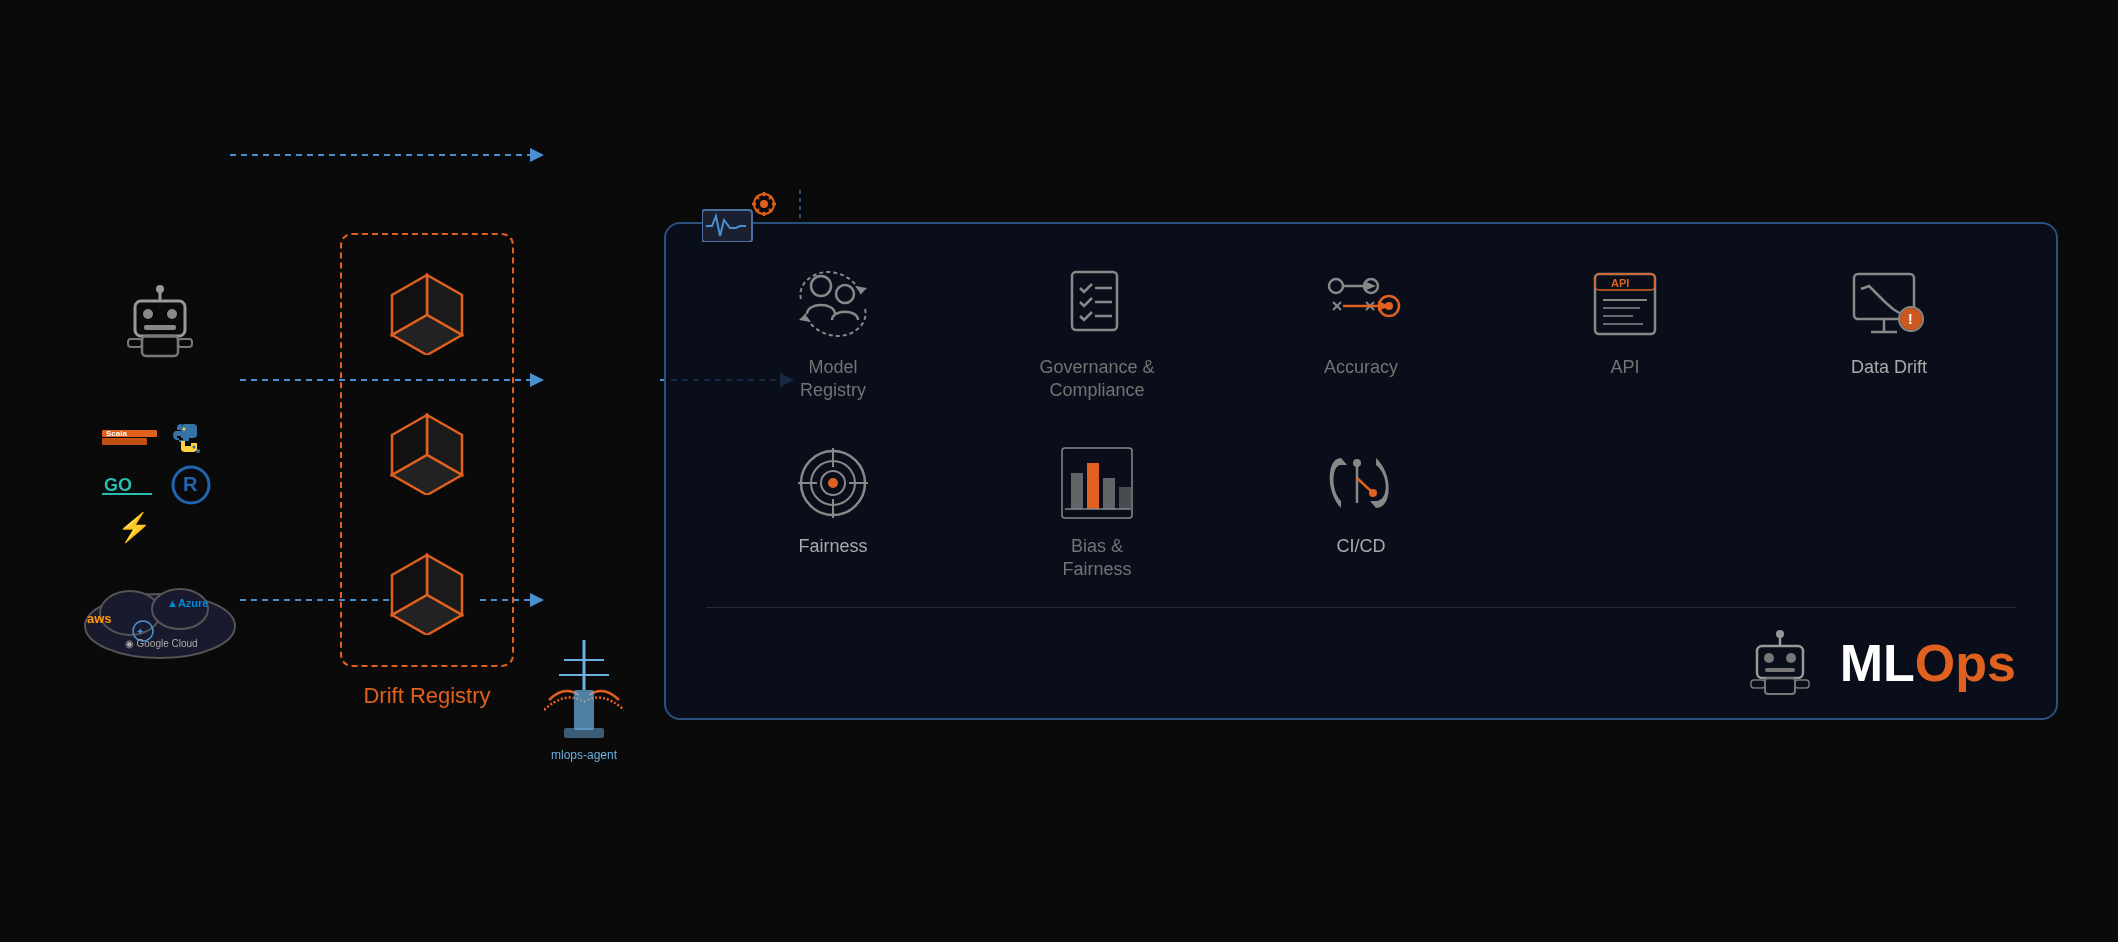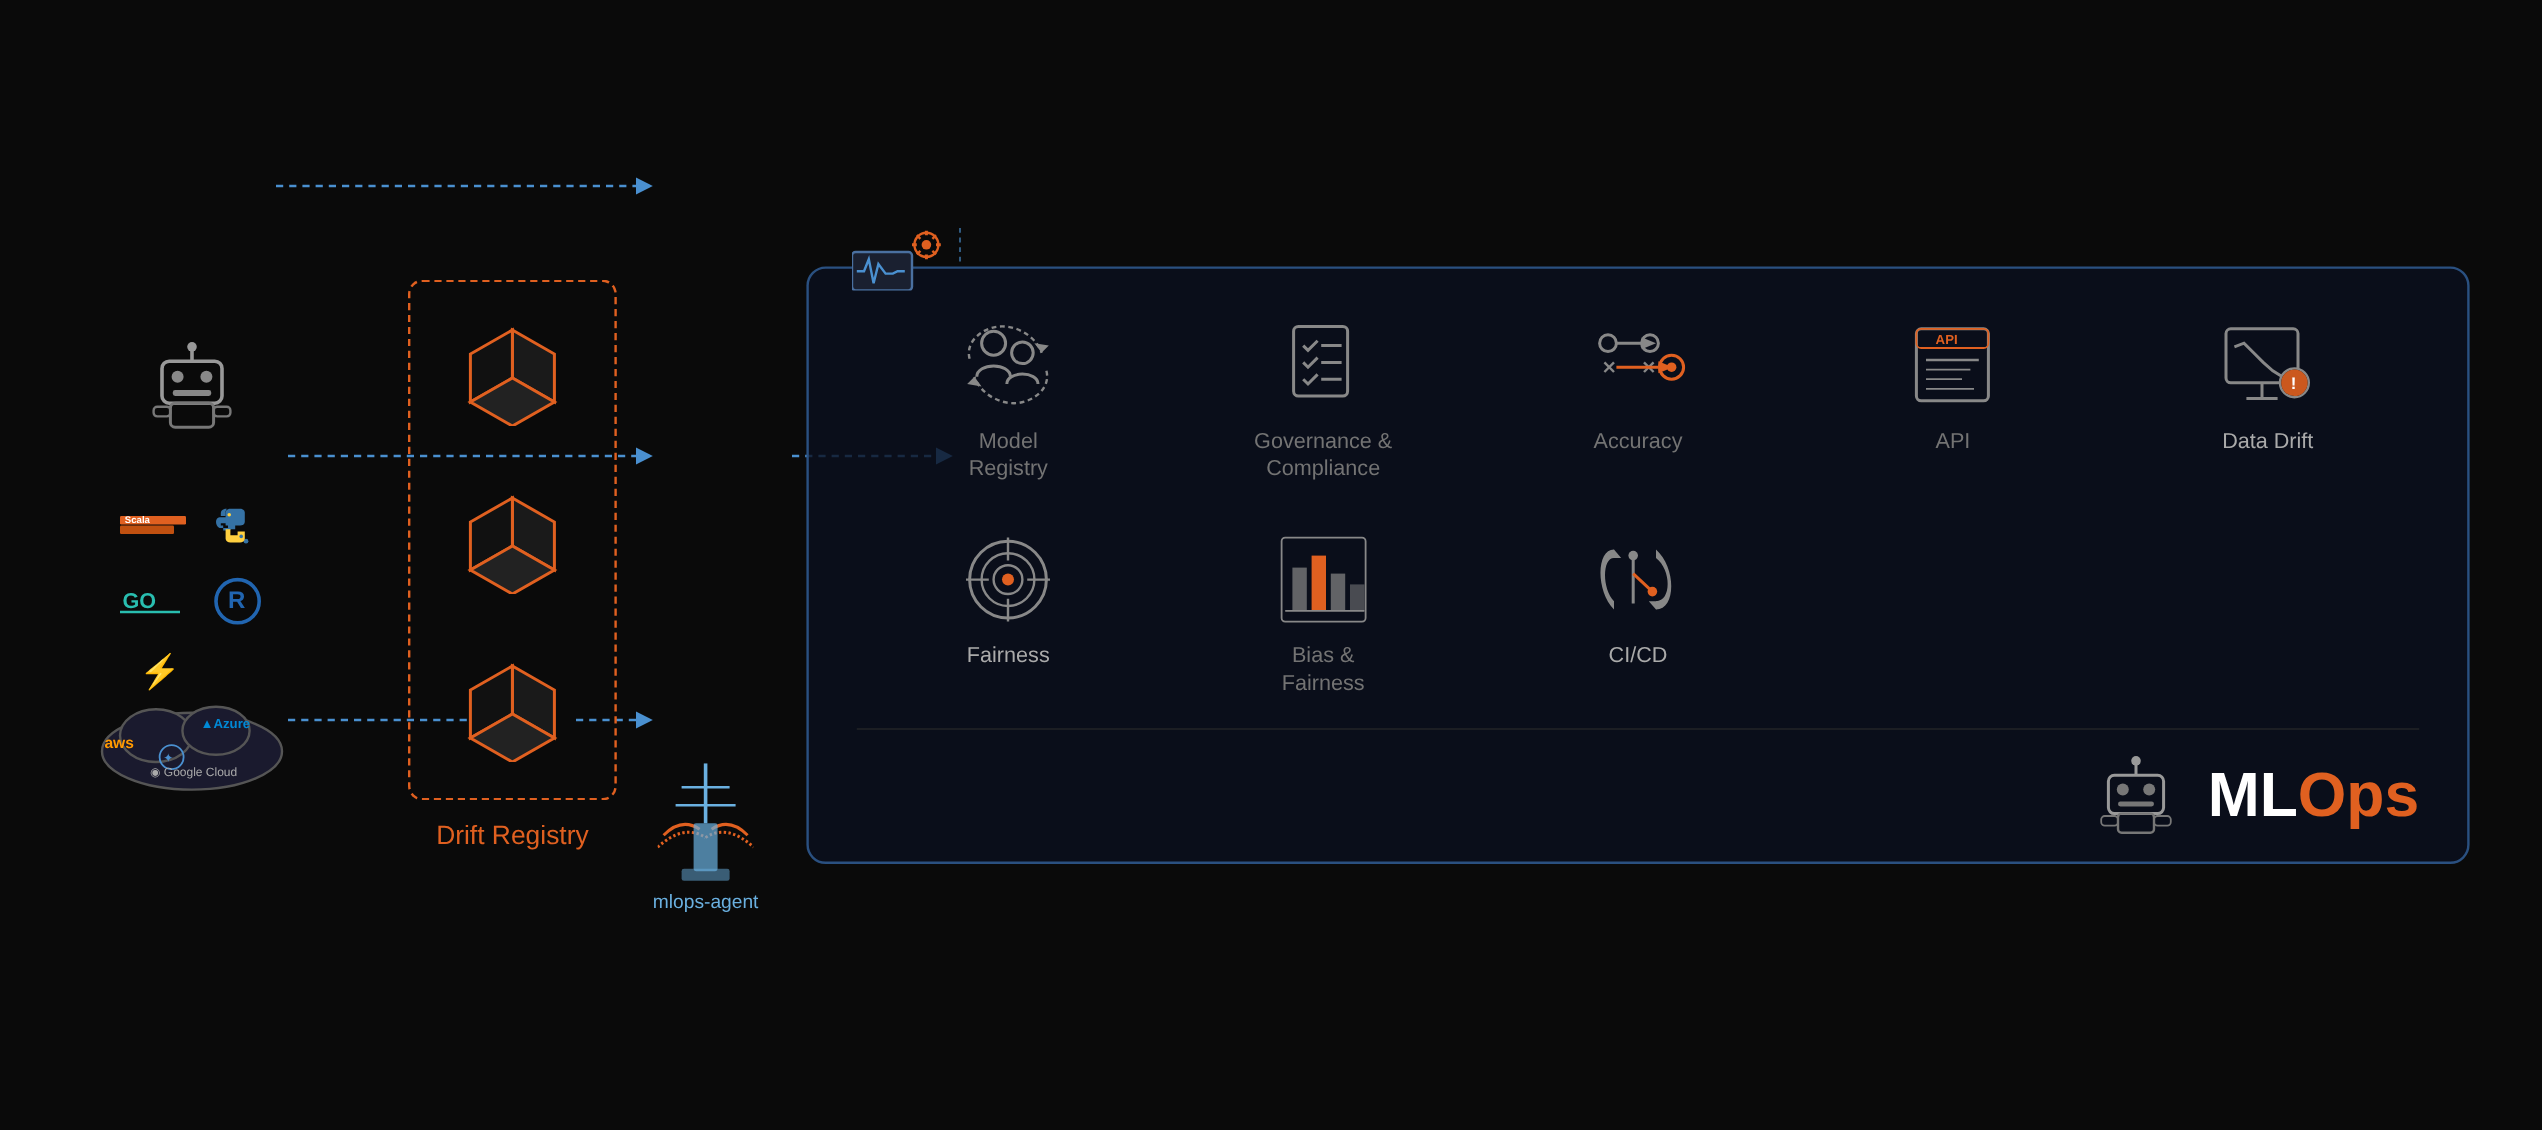--- a/index.html
+++ b/index.html
@@ -37,21 +37,21 @@
       flex-direction: column;
       align-items: center;
       justify-content: center;
       position: relative;
     }
 
     
     .lang-icons {
       display: grid;
       grid-template-columns: 1fr 1fr;
-      gap: 20px;
+      gap: 4px;
       width: 120px;
       height: 90px;
       align-items: center;
       justify-items: center;
     }
 
     .registry-box {
       border: 2px dashed #e06020;
       border-radius: 12px;
       padding: 30px 40px;
@@ -78,21 +78,21 @@
     .agent-section {
       display: flex;
       flex-direction: column;
       align-items: center;
       margin: 0 30px;
       flex-shrink: 0;
     }
 
     .agent-label {
       color: #6ab0e0;
-      font-size: 16px;
+      font-size: 12px;
       margin-top: 8px;
     }
 
     
     .mlops-panel {
       flex: 1;
       border: 2px solid #2a5080;
       border-radius: 16px;
       background: rgba(10, 15, 30, 0.8);
       padding: 30px 40px 20px;

